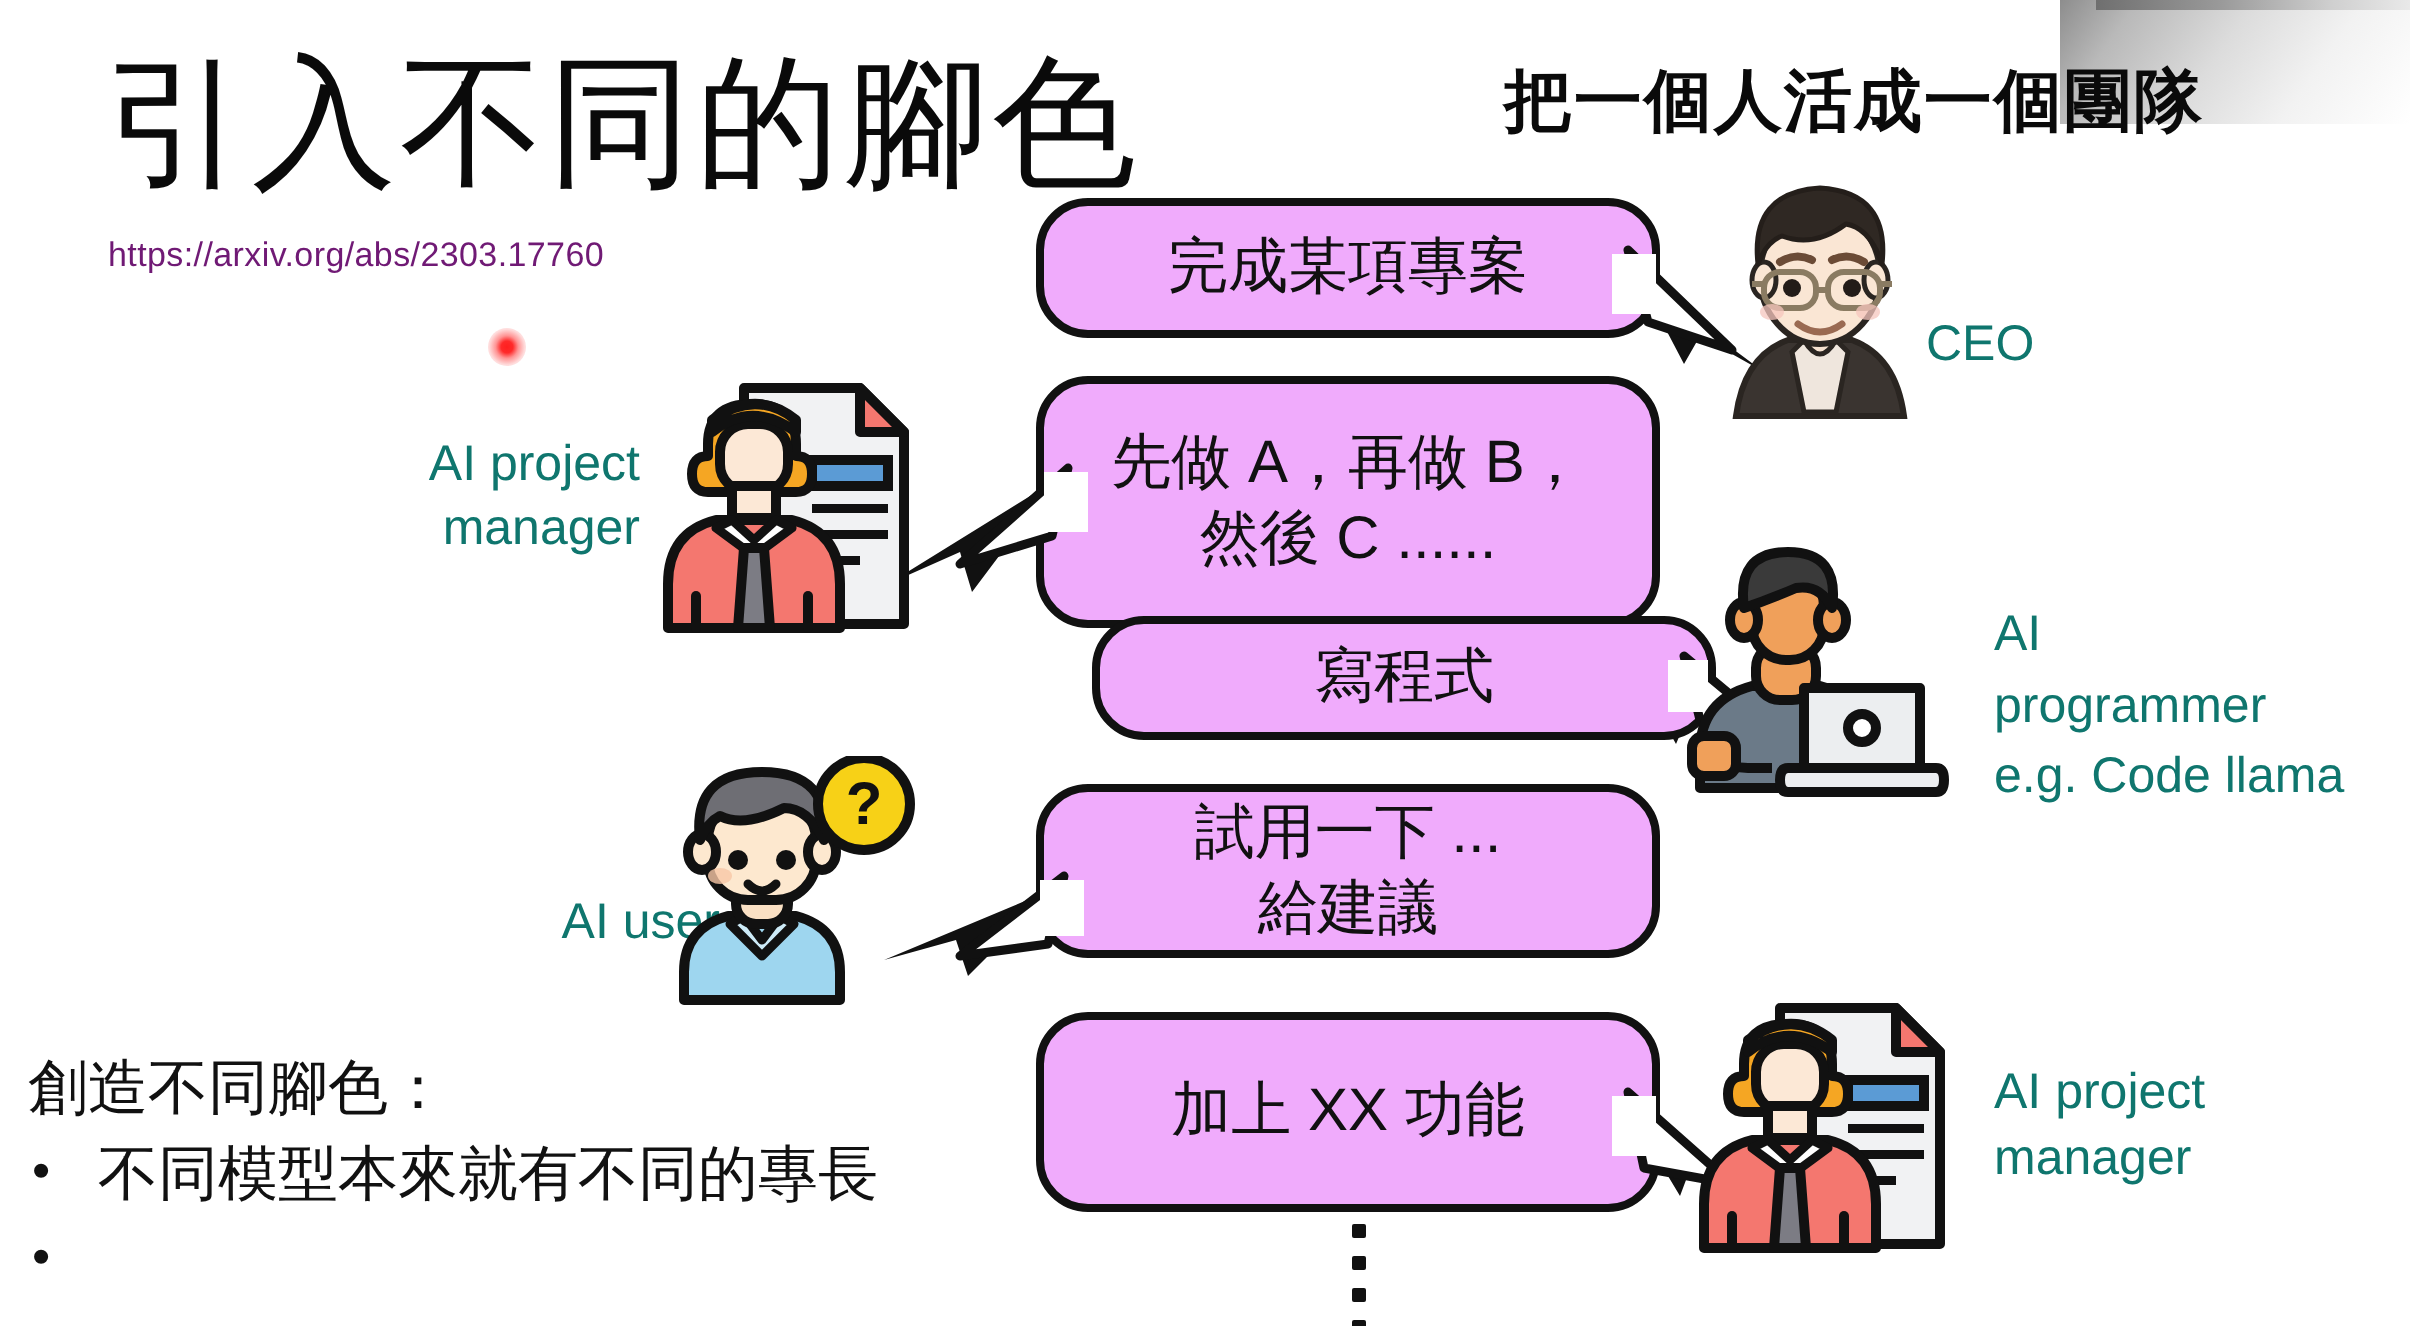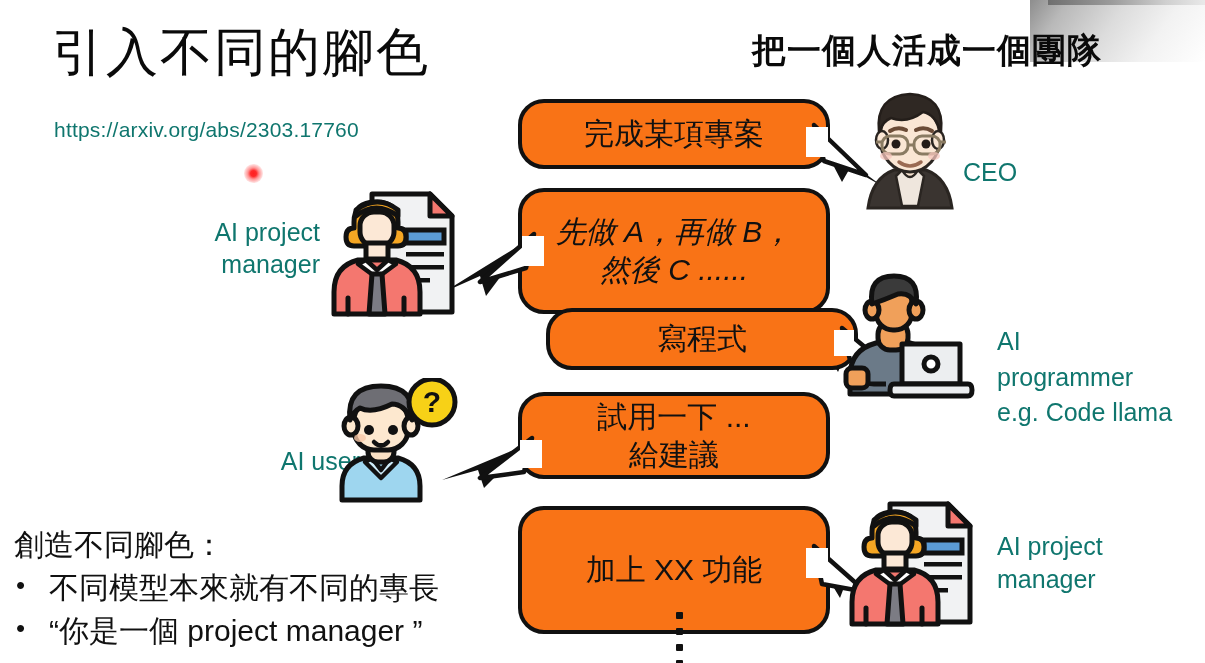--- a/index.html
+++ b/index.html
@@ -20,54 +20,54 @@
     pointer-events:none;
   }
   .corner-grad::after{
     content:"";position:absolute;left:18px;top:0;right:0;height:5px;
     background:linear-gradient(90deg,#6f6f6f,#9a9a9a 40%,#cfcfcf 75%,#e9e9e9);
   }
 
   
   .title{
     position:absolute;left:52px;top:24px;
-    font-size:52px;line-height:1.08;font-weight:400;letter-spacing:2px;
+    font-size:72px;line-height:1.08;font-weight:400;letter-spacing:2px;
     color:#0a0a0a;white-space:nowrap;
   }
   .url{
     position:absolute;left:54px;top:118px;
-    font-size:21px;color:#0f766e;white-space:nowrap;letter-spacing:.2px;text-align:center;
+    font-size:17px;color:#701a75;white-space:nowrap;letter-spacing:.2px;text-align:center;
   }
   .headline{
     position:absolute;left:716px;top:28px;
     font-size:34px;font-weight:700;color:#0a0a0a;white-space:nowrap;letter-spacing:1px;margin-left:36px;
   }
   .laser{
     position:absolute;left:244px;top:164px;width:19px;height:19px;border-radius:50%;
     background:radial-gradient(circle,#ff1f1f 0%,#ff2a2a 22%,rgba(255,60,60,.55) 42%,rgba(255,90,90,.22) 66%,rgba(255,120,120,0) 100%);
   }
 
   .char-label{position:absolute;font-size:25px;line-height:1.28;color:#0f766e;white-space:pre-line;}
   .lbl-pm-top{left:174px;top:216px;width:146px;text-align:right;}
   .lbl-user{left:248px;top:445px;width:112px;text-align:right;}
   .lbl-ceo{left:963px;top:156px;}
-  .lbl-prog{left:997px;top:300px;line-height:1.42;margin-top:24px;}
+  .lbl-prog{left:997px;top:300px;line-height:1.42;}
   .lbl-pm-bot{left:997px;top:530px;line-height:1.30;}
 
   .bottom-block{position:absolute;left:14px;top:525px;font-size:30px;line-height:1.30;color:#111;}
   .bb-head{margin:0 0 2px 0;white-space:nowrap;}
   .bb-row{display:flex;align-items:flex-start;white-space:nowrap;margin-top:4px;}
   .bb-bullet{width:13px;display:inline-block;text-align:center;margin-right:22px;font-size:26px;line-height:1.35;}
   .bb-txt{display:inline-block;}
 
   
   .bubble{position:absolute;}
   .bubble .box{
     position:absolute;inset:0;
-    border:4.5px solid #111;border-radius:26px;background:#f97316;
+    border:4.5px solid #111;border-radius:26px;background:#f0abfc;
     display:flex;align-items:center;justify-content:center;
     box-sizing:border-box;
   }
   .bubble .txt{
     font-size:30px;line-height:1.26;color:#111;text-align:center;white-space:pre-line;
     padding:0 14px;
   }
   .bubble svg.tail{position:absolute;overflow:visible;}
 
   
@@ -122,21 +122,21 @@
   <div class="bubble" style="left:518px;top:99px;width:312px;height:70px;">
     <div class="box">
       <div class="txt">完成某項專案</div>
     </div>
     <svg class="tail" style="left:296px;top:26px;width:56px;height:54px;">
       <polygon points="0,0 52,50 10,36" fill="#fff" stroke="#111" stroke-width="4.5" stroke-linejoin="round"></polygon>
       <rect x="-8" y="2" width="22" height="30" fill="#fff"></rect>
     </svg>
   </div>
 
-  <div class="bubble" style="left:518px;top:188px;width:312px;height:126px;font-style:italic;">
+  <div class="bubble" style="left:518px;top:188px;width:312px;height:126px;">
     <div class="box">
       <div class="txt">先做 A，再做 B，
 然後 C ......</div>
     </div>
     <svg class="tail" style="left:-38px;top:46px;width:56px;height:52px;">
       <polygon points="54,0 0,48 46,34" fill="#fff" stroke="#111" stroke-width="4.5" stroke-linejoin="round"></polygon>
       <rect x="42" y="2" width="22" height="30" fill="#fff"></rect>
     </svg>
   </div>
 
@@ -154,21 +154,21 @@
     <div class="box">
       <div class="txt">試用一下 ...
 給建議</div>
     </div>
     <svg class="tail" style="left:-38px;top:44px;width:54px;height:50px;">
       <polygon points="52,2 0,42 44,36" fill="#fff" stroke="#111" stroke-width="4.5" stroke-linejoin="round"></polygon>
       <rect x="40" y="4" width="22" height="28" fill="#fff"></rect>
     </svg>
   </div>
 
-  <div class="bubble" style="left:518px;top:506px;width:312px;height:128px;">
+  <div class="bubble" style="left:518px;top:506px;width:312px;height:100px;">
     <div class="box">
       <div class="txt">加上 XX 功能</div>
     </div>
     <svg class="tail" style="left:296px;top:40px;width:56px;height:54px;">
       <polygon points="0,0 52,46 8,38" fill="#fff" stroke="#111" stroke-width="4.5" stroke-linejoin="round"></polygon>
       <rect x="-8" y="2" width="22" height="30" fill="#fff"></rect>
     </svg>
   </div>
 
   <div class="vdots">
@@ -277,17 +277,16 @@
   </svg>
 
   <div class="bottom-block">
     <div class="bb-head">創造不同腳色：</div>
     <div class="bb-row">
       <span class="bb-bullet">•</span>
       <span class="bb-txt">不同模型本來就有不同的專長</span>
     </div>
     <div class="bb-row">
       <span class="bb-bullet">•</span>
-      <span class="bb-txt">“你是一個 project manager ”</span>
     </div>
   </div>
 
 </div>
 
 </body></html>

